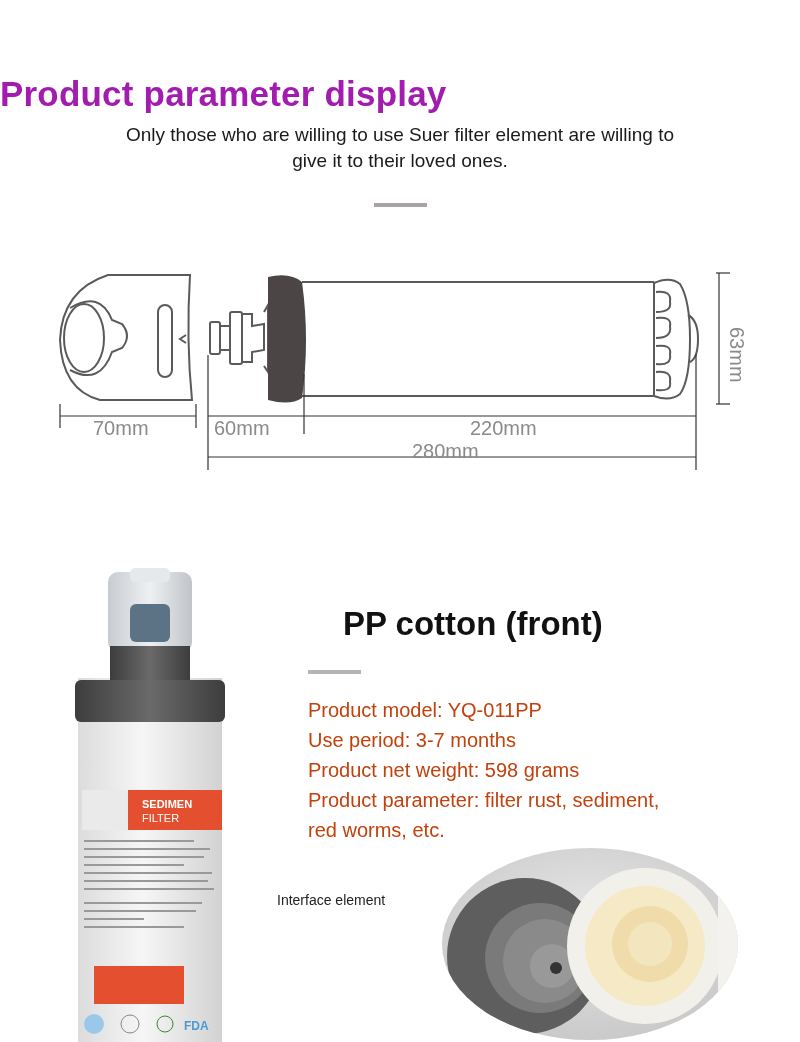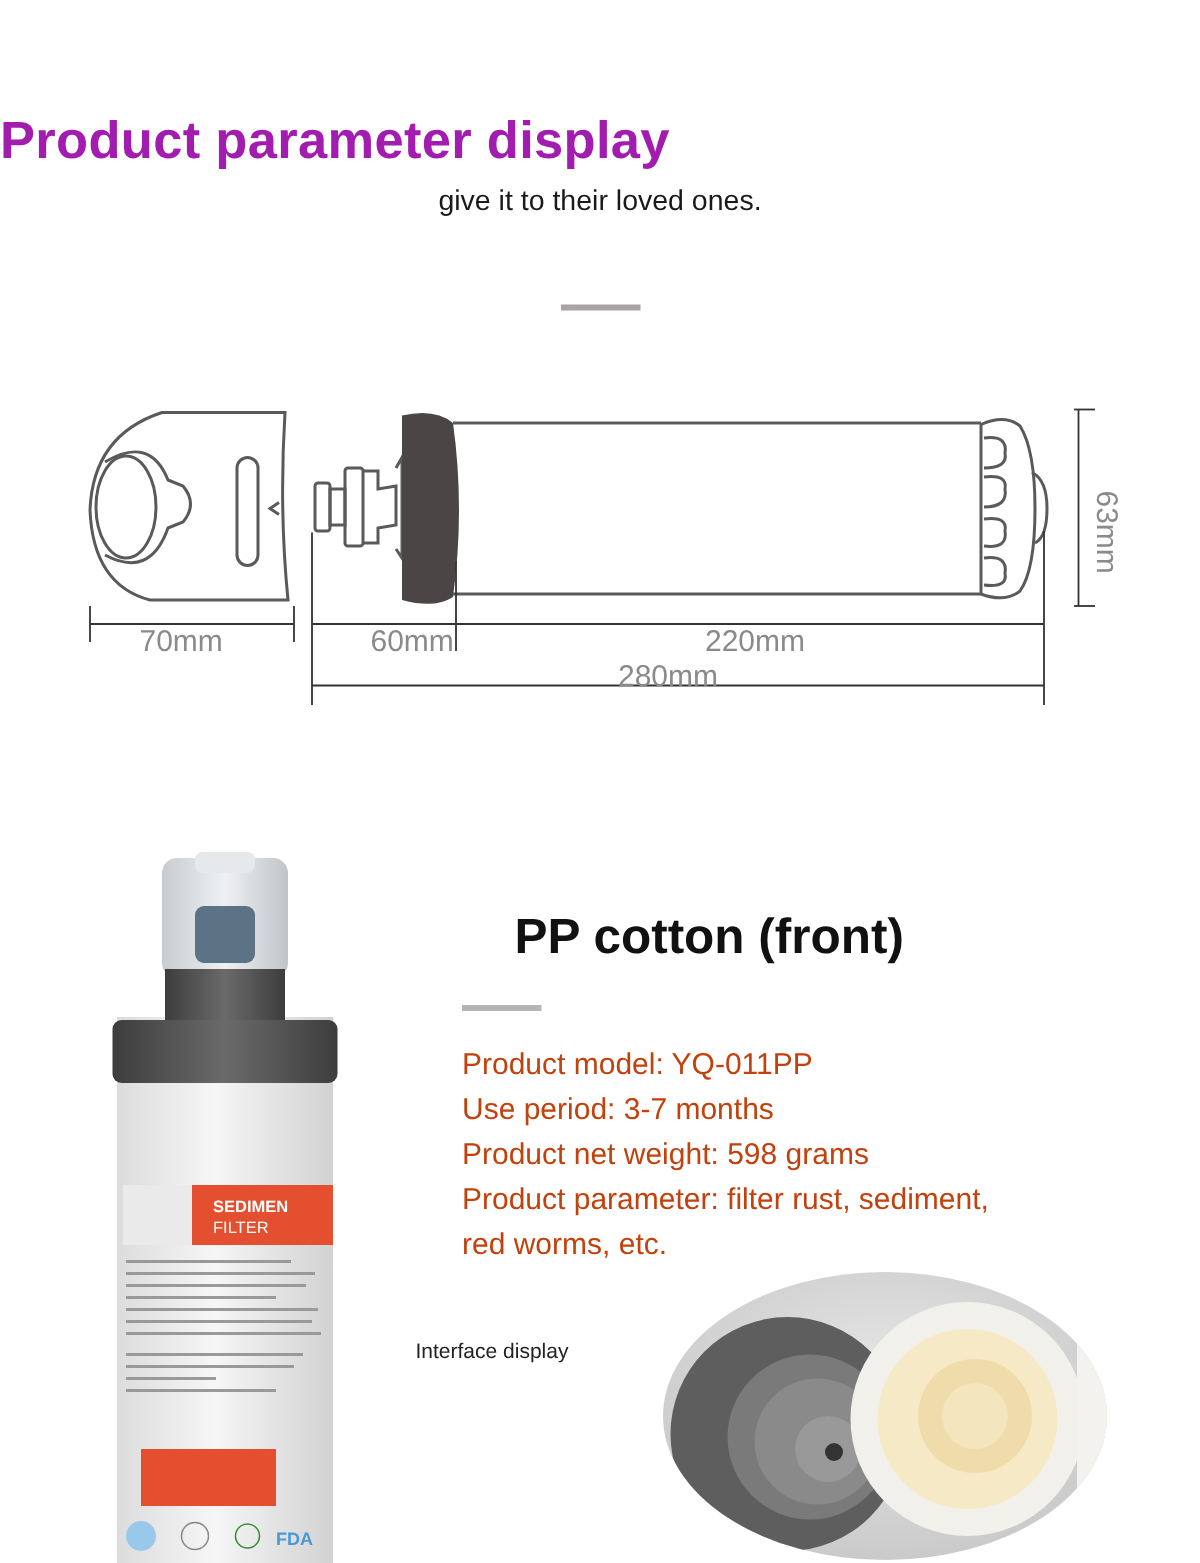--- a/index.html
+++ b/index.html
@@ -13,20 +13,21 @@
   .divider2 { left:308px; top:670px; width:53px; height:4px; background:#b5b5b5; }
   .specs { left:308px; top:695px; font-size:20px; line-height:30px; color:#c2410c; }
   .specs div { white-space:nowrap; }
   .interface-label { left:277px; top:892px; font-size:14px; color:#222; }
 </style>
 </head>
 <body>
 
 <div class="abs title">Product parameter display</div>
 <div class="abs subtitle">
+  <div>Only those who are willing to use Suer filter element are willing to</div>
   <div>give it to their loved ones.</div>
 </div>
 <div class="abs divider1"></div>
 
 <div class="abs" style="left:0;top:260px;width:800px;height:230px;">
   <svg width="800" height="230" viewBox="0 260 800 230">
 
     <g fill="none" stroke="#5a5a5a" stroke-width="2">
       <path d="M108 275 L190 275 Q186 340 192 400 L100 400 Q62 390 60 340 Q62 290 108 275 Z"></path>
       <ellipse cx="84" cy="338" rx="20" ry="34"></ellipse>
@@ -65,21 +66,21 @@
       <line x1="208" y1="416" x2="696" y2="416"></line>
       <line x1="304" y1="374" x2="304" y2="434"></line>
       <line x1="696" y1="354" x2="696" y2="470"></line>
       <line x1="208" y1="457" x2="696" y2="457"></line>
       <line x1="716" y1="273" x2="730" y2="273"></line>
       <line x1="716" y1="404" x2="730" y2="404"></line>
       <line x1="719" y1="273" x2="719" y2="404"></line>
     </g>
   </svg>
   <div class="abs dim-text" style="left:93px;top:157px;">70mm</div>
-  <div class="abs dim-text" style="left:214px;top:157px;margin-left:33px;">60mm</div>
+  <div class="abs dim-text" style="left:214px;top:157px;">60mm</div>
   <div class="abs dim-text" style="left:470px;top:157px;">220mm</div>
   <div class="abs dim-text" style="left:412px;top:180px;">280mm</div>
   <div class="abs dim-text" style="left:708px;top:67px;transform:rotate(90deg);transform-origin:left top;left:748px;">63mm</div>
 </div>
 
 <div class="abs" style="left:60px;top:568px;width:180px;height:474px;">
   <svg width="180" height="474" viewBox="0 0 180 474">
     <defs>
       <linearGradient id="capg" x1="0" x2="1">
         <stop offset="0" stop-color="#3d3d3d"></stop>
@@ -131,21 +132,21 @@
 <div class="abs section2-title">PP cotton (front)</div>
 <div class="abs divider2"></div>
 <div class="abs specs">
   <div>Product model: YQ-011PP</div>
   <div>Use period: 3-7 months</div>
   <div>Product net weight: 598 grams</div>
   <div>Product parameter: filter rust, sediment,</div>
   <div>red worms, etc.</div>
 </div>
 
-<div class="abs interface-label">Interface display</div>
+<div class="abs interface-label">Interface element</div>
 
 <div class="abs" style="left:440px;top:846px;width:300px;height:196px;">
   <svg width="300" height="196" viewBox="0 0 300 196">
     <defs>
       <clipPath id="oval">
           <ellipse cx="150" cy="98" rx="148" ry="96"></ellipse>
         </clipPath>
       <radialGradient id="bgg" cx="0.5" cy="0.4" r="0.7">
         <stop offset="0" stop-color="#e8e8e8"></stop>
           <stop offset="1" stop-color="#c4c4c4"></stop>

